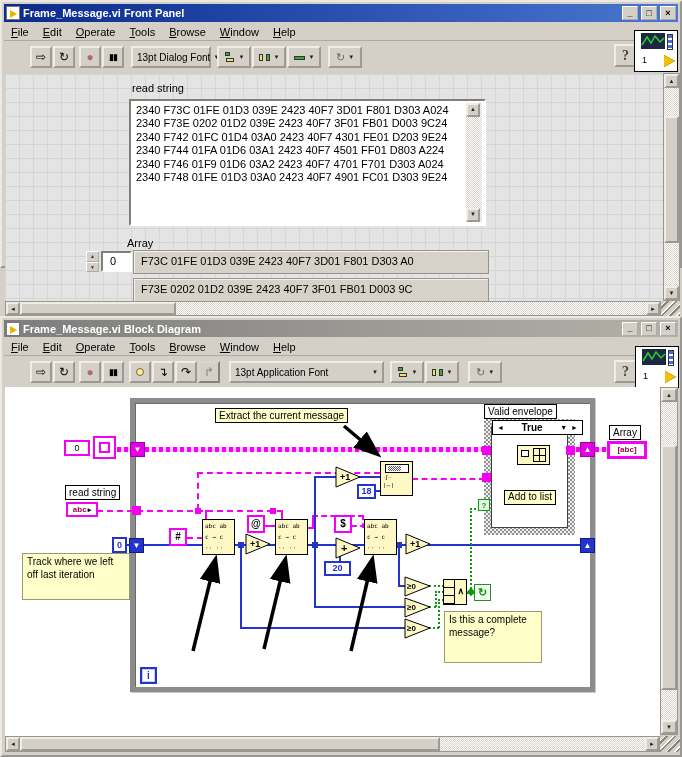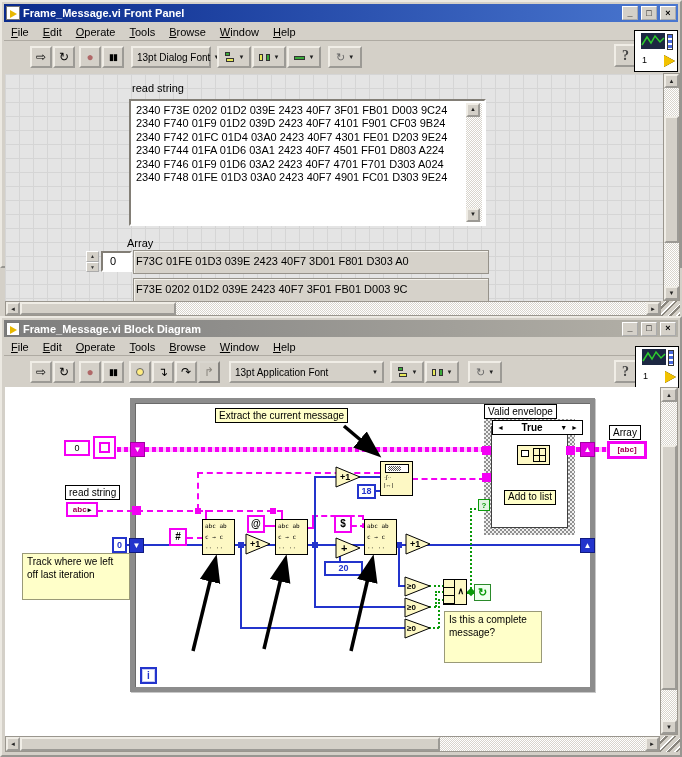--- a/index.html
+++ b/index.html
@@ -28,21 +28,21 @@
   .vibadge{position:absolute;width:44px;height:42px;background:#fff;border:1px solid #000;padding:2px 3px}
   .vb-chart{width:24px;height:16px;background:#1c2742;position:relative;margin-left:3px}
   .vb-side{position:absolute;right:4px;top:3px;width:6px;height:16px;background:repeating-linear-gradient(#4a6ae0 0 3px,#fff 3px 5px);border:1px solid #333}
   .vb-num{font-size:9px;color:#000;margin-left:4px}
   .vb-arrow{position:absolute;right:2px;bottom:4px;width:0;height:0;border-left:11px solid #f2c200;border-top:6px solid transparent;border-bottom:6px solid transparent;filter:drop-shadow(0 0 .5px #000)}
   .panel{position:absolute;background-color:#e4e4e4;background-image:linear-gradient(#d5d5d5 1px,transparent 1px),linear-gradient(90deg,#d5d5d5 1px,transparent 1px);background-size:14px 14px}
   .fp-label{position:absolute;font-size:11px;color:#000;white-space:nowrap}
   .sunken{border-top:2px solid #827e76;border-left:2px solid #827e76;border-bottom:2px solid #fff;border-right:2px solid #fff;background:#fff}
   .strbox{position:absolute;font-size:11px;line-height:13.4px;color:#000;padding:3px 20px 0 5px;white-space:nowrap;overflow:hidden}
   .inner-sb{position:absolute;right:2px;top:2px;width:16px;bottom:2px;background:repeating-conic-gradient(#fff 0% 25%,#d8d4cc 0% 50%) 0 0/2px 2px}
-  .arr-elem{position:absolute;background:#d6d2ca;border:1px solid #96928a;box-shadow:inset 1px 1px 0 #f4f2ec;font-size:11px;color:#000;padding:4px 0 0 2px;white-space:nowrap;overflow:hidden}
+  .arr-elem{position:absolute;background:#d6d2ca;border:1px solid #96928a;box-shadow:inset 1px 1px 0 #f4f2ec;font-size:11px;color:#000;padding:4px 0 0 7px;white-space:nowrap;overflow:hidden}
   .idxbox{position:absolute;font-size:11px;padding:2px 0 0 7px;color:#000}
   .spinner{position:absolute;width:13px;height:21px;display:flex;flex-direction:column}
   .spin-btn{flex:1;background:#d4d0c8;border:1px outset #fff;font-size:5px;display:flex;align-items:center;justify-content:center;color:#333}
   .sb{position:absolute;background:repeating-conic-gradient(#fff 0% 25%,#d8d4cc 0% 50%) 0 0/2px 2px;border:1px solid #9a968e}
   .sb-btn{position:absolute;background:#d4d0c8;border:2px outset #f0ede6;font-size:6px;display:flex;align-items:center;justify-content:center;color:#222}
   .sb-thumb{position:absolute;background:#d4d0c8;border:2px outset #f0ede6}
   .grip{position:absolute;background:repeating-linear-gradient(135deg,#d4d0c8 0 3px,#fff 3px 4px,#8a867e 4px 6px)}
   .diagram{position:absolute;left:3px;top:69px;width:655px;height:349px;background:#fff;overflow:hidden}
   .loop{position:absolute;border:5px solid #8c8c8c;box-shadow:1px 1px 0 #c8c8c8,inset 1px 1px 0 #6a6a6a;z-index:1}
   .wh{position:absolute;height:0;border-top:2px dashed #f400f4;z-index:1}
@@ -145,22 +145,22 @@
         </svg>
     </div>
     <span class="vb-side"></span>
     <span class="vb-num">1</span>
     <span class="vb-arrow"></span>
   </div>
 
   <div class="panel" style="left:3px;top:72px;width:658px;height:227px">
     <span class="fp-label" style="left:127px;top:8px">read string</span>
     <div class="strbox sunken" style="left:124px;top:25px;width:357px;height:127px">
+      <div>2340 F73C 01FE 01D3 039E 2423 40F7 3D01 F801 D303 A024</div>
       <div>2340 F73E 0202 01D2 039E 2423 40F7 3F01 FB01 D003 9C24</div>
-      <div>2340 F740 01F9 01D2 039D 2423 40F7 4101 F901 CF03 9B24</div>
       <div>2340 F742 01FC 01D4 03A0 2423 40F7 4301 FE01 D203 9E24</div>
       <div>2340 F744 01FA 01D6 03A1 2423 40F7 4501 FF01 D803 A224</div>
       <div>2340 F746 01F9 01D6 03A2 2423 40F7 4701 F701 D303 A024</div>
       <div>2340 F748 01FE 01D3 03A0 2423 40F7 4901 FC01 D303 9E24</div>
       <div class="inner-sb">
         <span class="sb-btn" style="left:0;top:0;width:14px;height:14px">▲</span>
         <span class="sb-btn" style="left:0;bottom:0;width:14px;height:14px">▼</span>
       </div>
     </div>
     <span class="fp-label" style="left:122px;top:163px">Array</span>
@@ -358,21 +358,21 @@
       </svg>
     <svg class="tri" style="left:330px;top:79px" width="26" height="22">
         <polygon points="1,1 25,11 1,21" fill="#fdf8c4" stroke="#000"></polygon>
         <text x="5" y="14" font-size="9" font-weight="bold" font-family="Liberation Sans">+1</text>
       </svg>
     <svg class="tri" style="left:330px;top:150px" width="26" height="22">
         <polygon points="1,1 25,11 1,21" fill="#fdf8c4" stroke="#000"></polygon>
         <text x="6" y="15" font-size="11" font-weight="bold" font-family="Liberation Sans">+</text>
       </svg>
     <span class="bconst" style="left:352px;top:97px;width:19px;height:15px">18</span>
-    <span class="bconst" style="left:319px;top:174px;width:39px;height:15px">20</span>
+    <span class="bconst" style="left:319px;top:174px;width:27px;height:15px">20</span>
 
     <div class="node" style="left:375px;top:74px;width:33px;height:35px">
       <div style="margin:2px auto 0;width:24px;height:9px;border:1px solid #000;background:#fff;display:flex;align-items:center;padding-left:2px">
         <i style="display:block;width:13px;height:5px;background:repeating-conic-gradient(#555 0% 25%,#fff 0% 50%) 0 0/2px 2px"></i>
       </div>
       <div style="font-size:6px;line-height:8px;padding-left:3px">·ʃ··</div>
       <div style="font-size:6px;line-height:8px;padding-left:3px">|↔|</div>
     </div>
 
     <svg class="tri" style="left:399px;top:189px" width="27" height="21">

